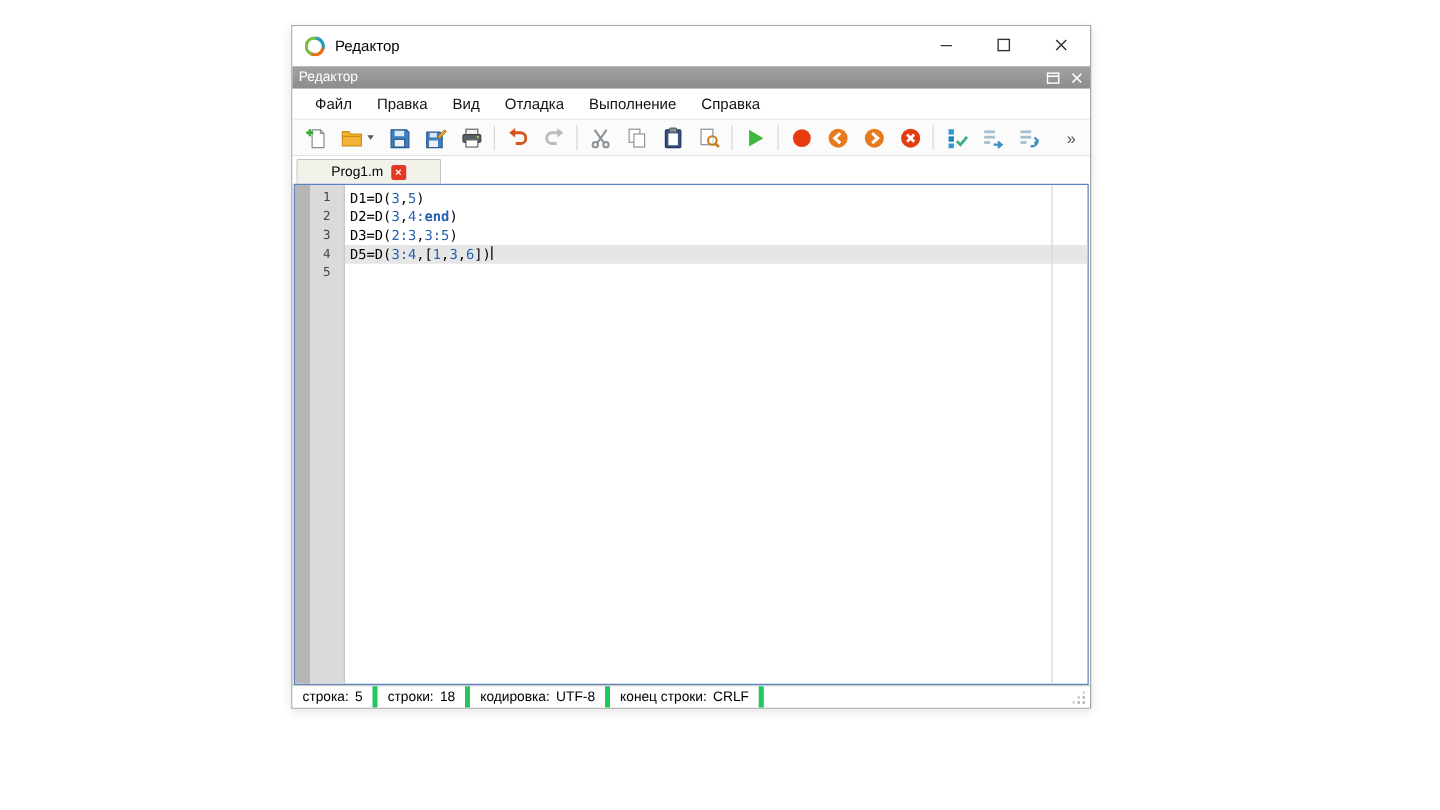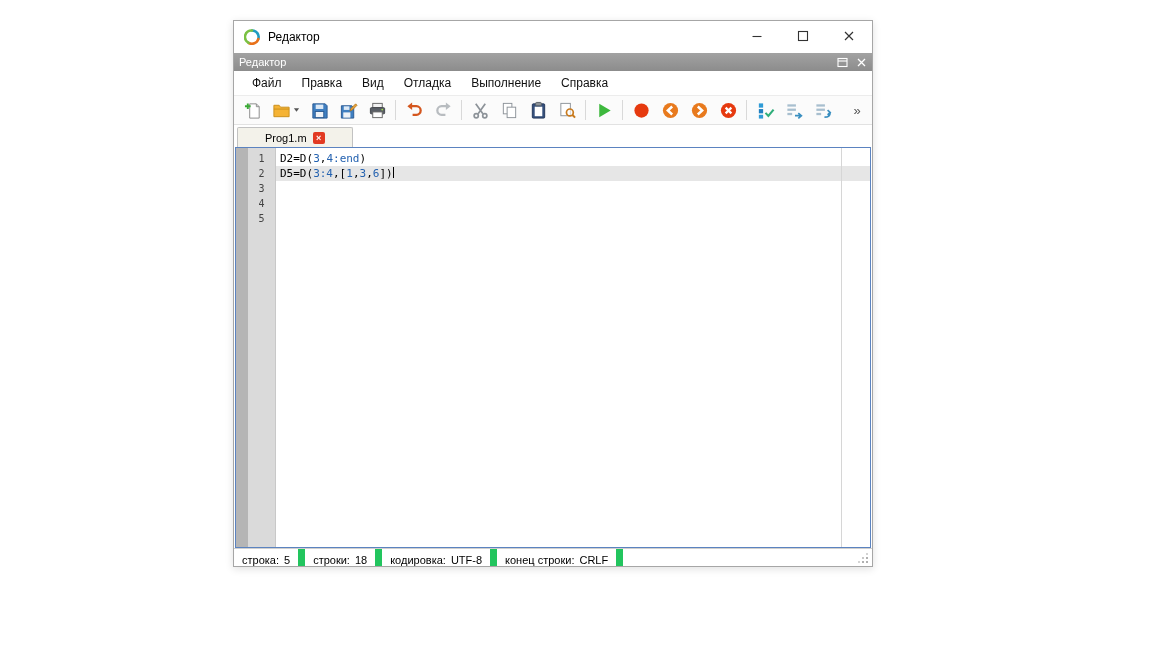--- a/index.html
+++ b/index.html
@@ -62,21 +62,21 @@
   .code { flex:1 1 auto; position:relative; font-family:"DejaVu Sans Mono",monospace;
           font-size:11px; padding-top:3px; }
   .code-row { height:15px; line-height:15px; padding-left:4px; white-space:pre; }
   .code-row.current { background:#e6e6e6; }
   .ruler { position:absolute; top:0; bottom:0; right:28px; width:1px; background:#d6d6d6; }
   .caret { display:inline-block; width:1px; height:11px; background:#000; vertical-align:-1px; }
 
   
   .statusbar { height:18px; flex:0 0 auto; display:flex; align-items:center; font-size:11px;
                color:#000; border-top:1px solid #cfcfcf; background:#fff; position:relative; }
-  .seg { display:flex; align-items:flex-end; gap:5px; padding:0 8px; border-right:7px solid #22c55e;
+  .seg { display:flex; align-items:center; gap:5px; padding:0 8px; border-right:4px solid #22c55e;
          height:100%; }
   .grip { position:absolute; right:4px; bottom:3px; width:10px; height:10px; }
   .grip::before { content:""; position:absolute; right:0; bottom:0; width:2px; height:2px;
                   background:#b0b0b0;
                   box-shadow:-4px 0 #b0b0b0, 0 -4px #b0b0b0, -4px -4px #c8c8c8,
                              -8px 0 #d4d4d4, 0 -8px #d4d4d4; }
 </style>
 </head>
 <body>
 
@@ -326,21 +326,23 @@
     <div class="fold-strip"></div>
     <div class="gutter">
         <div class="ln">1</div>
         <div class="ln">2</div>
         <div class="ln">3</div>
         <div class="ln">4</div>
         <div class="ln">5</div>
       </div>
     <div class="code">
       <div class="ruler"></div>
-        <div class="code-row"><span style="color: rgb(0, 0, 0); text-align: right;">D2=D(</span><span style="color: rgb(36, 98, 176);">3</span><span style="color: rgb(0, 0, 0);">,</span><span style="color: rgb(36, 98, 176);">4:</span><span style="color: rgb(36, 98, 176); font-weight: normal;">end</span><span style="color: rgb(0, 0, 0);">)</span></div>
+    <div class="code-row"><span style="color: rgb(0, 0, 0);">D1=D(</span><span style="color: rgb(36, 98, 176);">3</span><span style="color: rgb(0, 0, 0);">,</span><span style="color: rgb(36, 98, 176);">5</span><span style="color: rgb(0, 0, 0);">)</span></div>
+        <div class="code-row"><span style="color: rgb(0, 0, 0); text-align: right;">D2=D(</span><span style="color: rgb(36, 98, 176);">3</span><span style="color: rgb(0, 0, 0);">,</span><span style="color: rgb(36, 98, 176);">4:</span><span style="color: rgb(36, 98, 176); font-weight: bold;">end</span><span style="color: rgb(0, 0, 0);">)</span></div>
+        <div class="code-row"><span style="color: rgb(0, 0, 0);">D3=D(</span><span style="color: rgb(36, 98, 176);">2:3</span><span style="color: rgb(0, 0, 0);">,</span><span style="color: rgb(36, 98, 176);">3:5</span><span style="color: rgb(0, 0, 0);">)</span></div>
         <div class="code-row current"><span style="color: rgb(0, 0, 0);">D5=D(</span><span style="color: rgb(36, 98, 176);">3:4</span><span style="color: rgb(0, 0, 0);">,[</span><span style="color: rgb(36, 98, 176);">1</span><span style="color: rgb(0, 0, 0);">,</span><span style="color: rgb(36, 98, 176);">3</span><span style="color: rgb(0, 0, 0);">,</span><span style="color: rgb(36, 98, 176);">6</span><span style="color: rgb(0, 0, 0);">])</span><span class="caret"></span></div>
       </div>
   </div>
 
   <div class="statusbar">
     <div class="seg">
       <span>строка:</span>
       <span>5</span>
     </div>
     <div class="seg">

